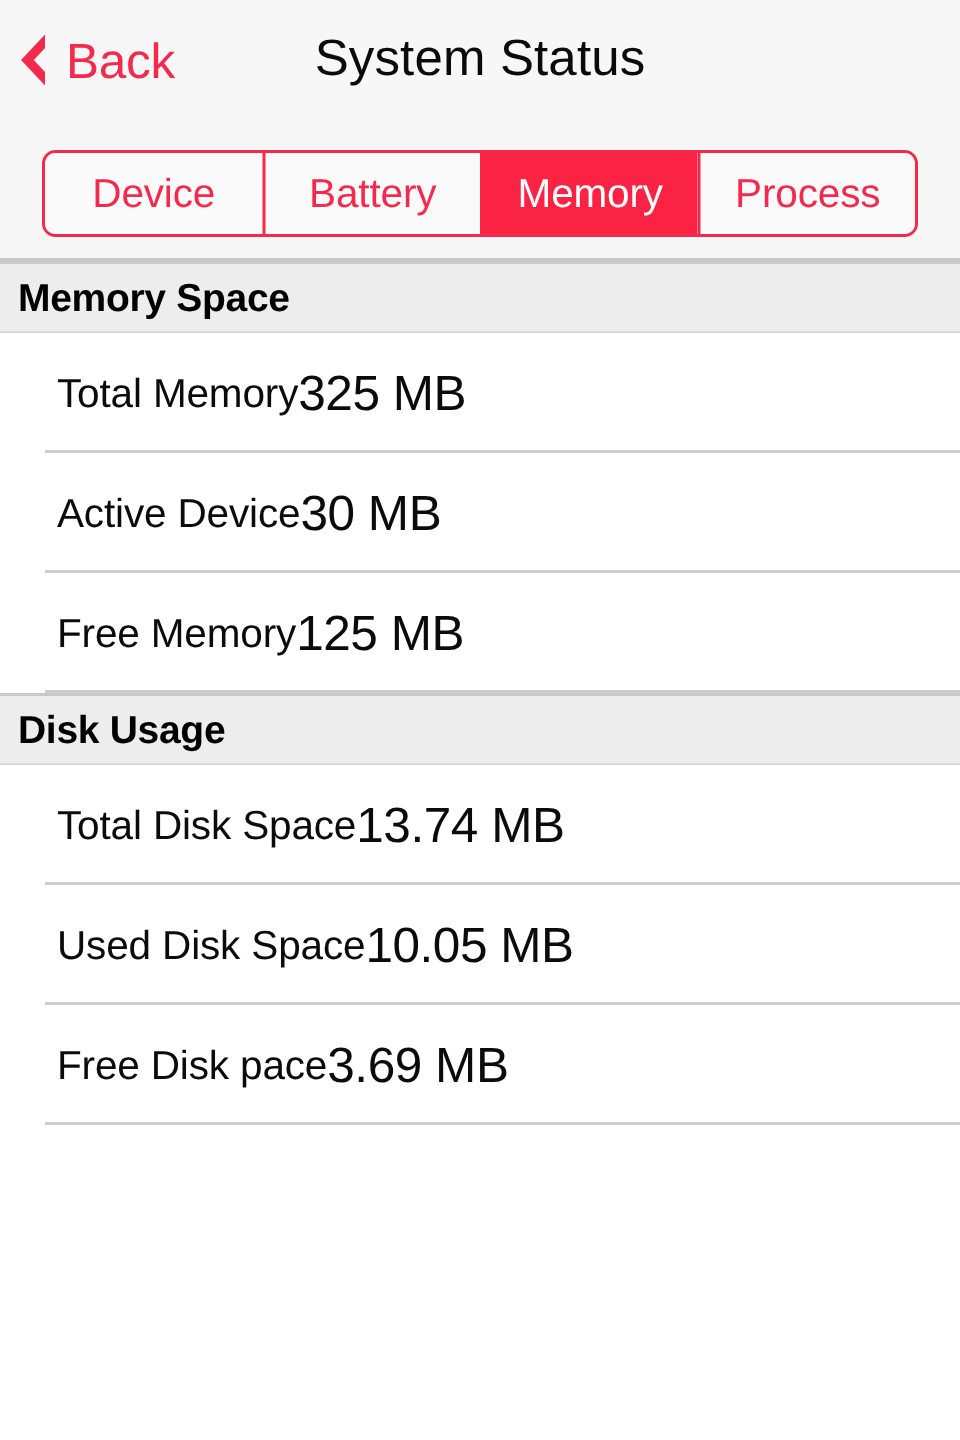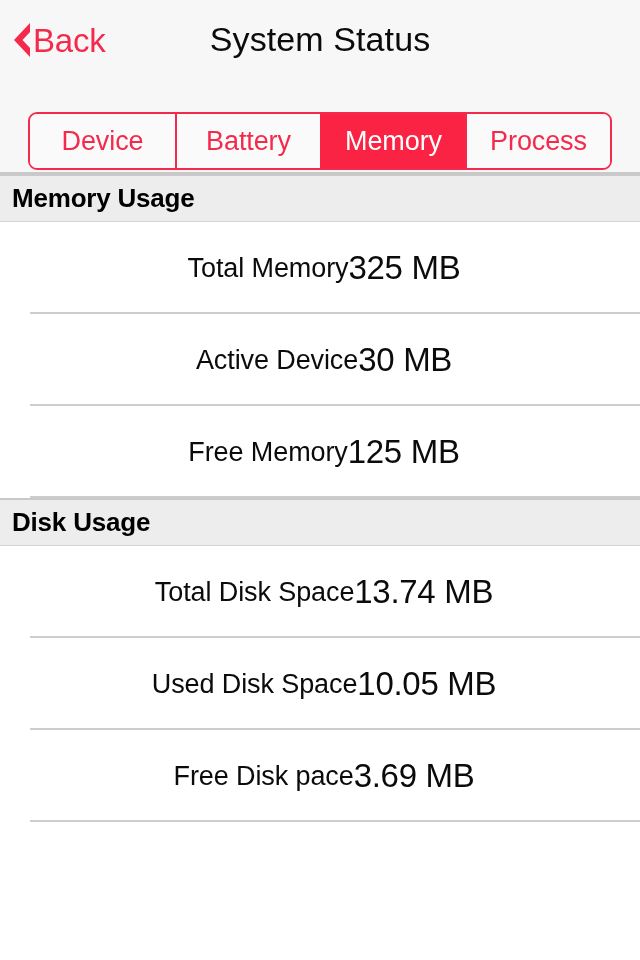--- a/index.html
+++ b/index.html
@@ -30,20 +30,21 @@
   }
 
   .back-button {
     position: absolute;
     left: 10px;
     top: 18px;
     height: 44px;
     display: flex;
     align-items: center;
     cursor: pointer;
+    gap: 11px;
   }
 
   .back-chevron {
     width: 22px;
     height: 38px;
     display: block;
     margin-right: 1px;
   }
 
   .back-label {
@@ -69,21 +70,20 @@
     position: absolute;
     left: 28px;
     top: 100px;
     width: 584px;
     height: 58px;
     display: flex;
     border: 2px solid #f42a4c;
     border-radius: 9px;
     overflow: hidden;
     background: #fafafa;
-    margin-top: 12px;
   }
 
   .segment {
     flex: 1 1 25%;
     display: flex;
     align-items: center;
     justify-content: center;
     font-size: 27px;
     color: #f42a4c;
     background: #fafafa;
@@ -116,24 +116,24 @@
     font-size: 26px;
     font-weight: bold;
     color: #000000;
     letter-spacing: -0.2px;
   }
 
   .rows { background: #ffffff; }
 
   .row {
     position: relative;
-    height: 92px;
-    display: flex;
-    align-items: center;
-    justify-content: center;
+    height: 80px;
+    display: flex;
+    align-items: center;
+    justify-content: flex-start;
     padding-left: 38px;
     padding-right: 30px;
     background: #ffffff;
     cursor: default;
   }
 
   .row::after {
     content: "";
     position: absolute;
     left: 30px;
@@ -180,21 +180,21 @@
       <div class="segment">Device</div>
       <div class="segment">Battery</div>
       <div class="segment selected">Memory</div>
       <div class="segment">Process</div>
     </div>
 
   </div>
 
   <div class="table">
 
-    <div class="section-header">Memory Usage</div>
+    <div class="section-header">Memory Space</div>
     <div class="rows">
 
       <div class="row">
         <span class="row-label">Total Memory</span>
         <span class="row-value">325 MB</span>
       </div>
 
 
       <div class="row">
         <span class="row-label">Active Device</span>

